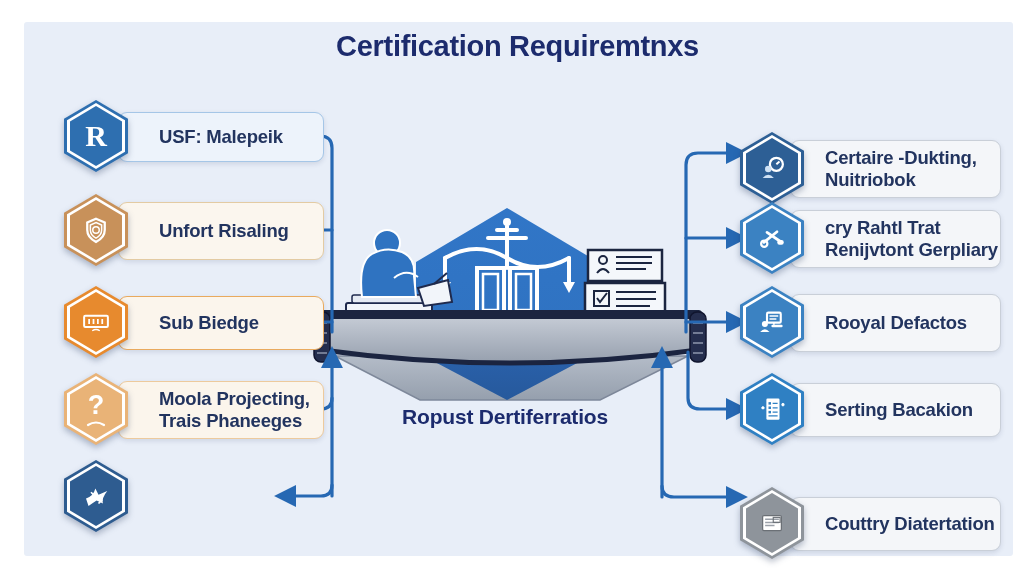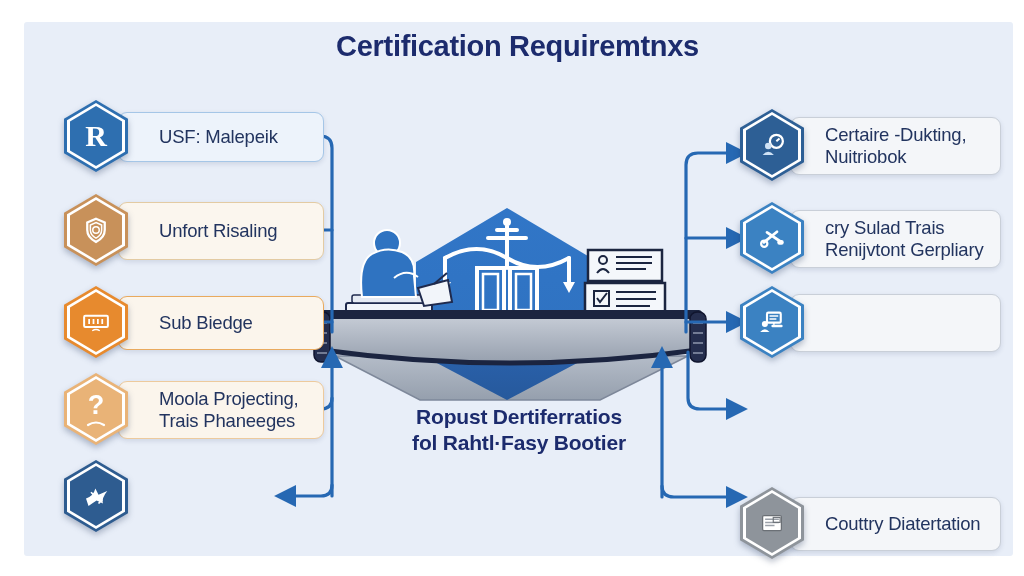--- a/index.html
+++ b/index.html
@@ -15,35 +15,35 @@
   }
   .title {
     position:absolute; top:30px; left:0; right:0; z-index:3;
     text-align:center; font-size:29px; font-weight:700;
     letter-spacing:-0.3px; color:var(--title-color,#1c2b6d);
   }
   .art, .connectors { position:absolute; left:0; top:0; z-index:1; pointer-events:none; }
   .connectors { z-index:4; }
   .cline { fill:none; stroke:var(--connector-color,#2668b3); stroke-width:3.2; stroke-linecap:round; }
   .caption {
-    position:absolute; left:354px; top:404px; width:330px; z-index:3;
+    position:absolute; left:340px; top:404px; width:330px; z-index:3;
     text-align:center; font-size:21px; font-weight:700;
     color:var(--title-color,#1c2f66); line-height:26px; letter-spacing:-0.2px;
   }
   .item { position:absolute; left:0; width:1024px; z-index:5; }
   .label-box {
     position:absolute; height:100%; border-radius:9px;
     background:var(--box-bg,#f4f6f9); border:1.6px solid var(--box-border,#c9cfd8);
     box-shadow:0 2px 5px rgba(30,50,90,.13);
     display:flex; flex-direction:column; justify-content:center;
   }
   .item-left  .label-box { left:118px; width:164px; padding-left:40px; }
   .item-right .label-box { left:790px; width:175px; padding-left:34px; }
   .label-box span {
-    display:block; font-size:18.5px; font-weight:400; line-height:1.18;
+    display:block; font-size:18.5px; font-weight:700; line-height:1.18;
     color:var(--label-color,#22345f); letter-spacing:-0.2px; white-space:nowrap;
   }
   .hex { position:absolute; width:64px; height:72px; top:50%; transform:translateY(-50%);
          filter:drop-shadow(0 3px 3px rgba(20,40,80,.3)); }
   .item-left .hex { left:64px; }
   .item-right .hex { left:740px; }
   .hexlayer { position:absolute; clip-path:polygon(50% 0,100% 26%,100% 74%,50% 100%,0 74%,0 26%); }
   .hex-base { inset:0; background:var(--hex-fill,#2e6fb0); }
   .hex-ring { inset:3px; background:#ffffff; }
   .hex-core { inset:6px; background:var(--hex-fill,#2e6fb0); }
@@ -149,21 +149,20 @@
     <path class="cline" d="M686 332 L686 165 Q686 153 698 153 L730 153" marker-end="url(#arw)"></path>
     <path class="cline" d="M686 238 L730 238" marker-end="url(#arw)"></path>
     <path class="cline" d="M686 322 L730 322" marker-end="url(#arw)"></path>
     <path class="cline" d="M688 352 L688 398 Q688 409 700 409 L730 409" marker-end="url(#arw)"></path>
     <path class="cline" d="M662 497 L662 364" marker-end="url(#arw)"></path>
     <path class="cline" d="M662 486 Q662 497 674 497 L730 497" marker-end="url(#arw)"></path>
   </svg>
 
   <div class="caption">
     <div>Ropust Dertiferratios</div>
-    <div>fol Rahtl·Fasy Bootier</div>
   </div>
 
   <div class="item item-left" style="top:112px;height:48px">
     <div class="label-box" style="--box-bg: #edf3fb; --box-border: #a5c6e7;">
       <span>USF: Malepeik</span>
     </div>
     <div class="hex" style="--hex-fill: #2e6fb0;">
       <div class="hexlayer hex-base"></div>
         <div class="hexlayer hex-ring"></div>
         <div class="hexlayer hex-core"></div>
@@ -234,21 +233,21 @@
         <div class="hexlayer hex-core"></div>
       <div class="hex-glyph">
         <svg width="30" height="30" viewBox="0 0 24 24">
           <path d="M4 14 Q10 12 11.5 6 L14 11 L21 8 Q16.5 13.5 17.5 18 L12.5 15.5 Q8.5 18 6 20 Z" fill="#fff"></path>
           <path d="M8 9 L11 12 M17 15 L14 18" stroke="#fff" stroke-width="1.4"></path>
         </svg>
       </div>
     </div>
   </div>
 
-  <div class="item item-right" style="top:117px;height:56px">
+  <div class="item item-right" style="top:140px;height:56px">
     <div class="label-box" style="--box-bg: #f4f6f9; --box-border: #c9cfd8;">
       <span>Certaire -Dukting,</span>
       <span>Nuitriobok</span>
     </div>
     <div class="hex" style="--hex-fill: #2d5f95;">
       <div class="hexlayer hex-base"></div>
         <div class="hexlayer hex-ring"></div>
         <div class="hexlayer hex-core"></div>
       <div class="hex-glyph">
         <svg width="30" height="30" viewBox="0 0 24 24">
@@ -256,58 +255,79 @@
           <path d="M15.5 9 L18 6.8" stroke="#fff" stroke-width="1.6"></path>
           <circle cx="9" cy="12.8" r="2.6" fill="#cfe2f5"></circle>
           <path d="M4.5 20 Q9 14.6 13.5 20 Z" fill="#cfe2f5"></path>
         </svg>
       </div>
     </div>
   </div>
 
   <div class="item item-right" style="top:210px;height:56px">
     <div class="label-box" style="--box-bg: #f4f6f9; --box-border: #c9cfd8;">
-      <span>cry Sulad Trais</span>
+      <span>cry Rahtl Trat</span>
       <span>Renijvtont Gerpliary</span>
     </div>
     <div class="hex" style="--hex-fill: #3b82c2;">
       <div class="hexlayer hex-base"></div>
         <div class="hexlayer hex-ring"></div>
         <div class="hexlayer hex-core"></div>
       <div class="hex-glyph">
         <svg width="30" height="30" viewBox="0 0 24 24">
           <path d="M5.5 15.5 L16 7" stroke="#fff" stroke-width="2.2" stroke-linecap="round"></path>
           <path d="M8 7.5 L19 15" stroke="#fff" stroke-width="2.2" stroke-linecap="round"></path>
           <circle cx="5.8" cy="16.5" r="2.5" fill="none" stroke="#fff" stroke-width="1.8"></circle>
           <rect x="16.2" y="13.6" width="5.2" height="3.8" rx="1.8" fill="#fff"></rect>
         </svg>
       </div>
     </div>
   </div>
 
   <div class="item item-right" style="top:294px;height:56px">
     <div class="label-box" style="--box-bg: #f4f6f9; --box-border: #c9cfd8;">
+      <span>Rooyal Defactos</span>
     </div>
     <div class="hex" style="--hex-fill: #3b82c2;">
       <div class="hexlayer hex-base"></div>
         <div class="hexlayer hex-ring"></div>
         <div class="hexlayer hex-core"></div>
       <div class="hex-glyph">
         <svg width="30" height="30" viewBox="0 0 24 24">
           <rect x="8" y="4.5" width="11" height="8" rx="1" fill="none" stroke="#fff" stroke-width="1.7"></rect>
           <path d="M10 7.2 H17 M10 9.6 H15.5" stroke="#fff" stroke-width="1.1"></path>
           <circle cx="6.3" cy="13.5" r="2.4" fill="#fff"></circle>
           <path d="M2.5 20 Q6.3 15.4 10 20 Z" fill="#fff"></path>
           <path d="M13.5 12.5 V14.2" stroke="#fff" stroke-width="1.4"></path>
           <rect x="11.5" y="14.2" width="9" height="2" rx="1" fill="#fff"></rect>
         </svg>
       </div>
     </div>
   </div>
 
+  <div class="item item-right" style="top:383px;height:52px">
+    <div class="label-box" style="--box-bg: #f4f6f9; --box-border: #c9cfd8;">
+      <span>Serting Bacakion</span>
+    </div>
+    <div class="hex" style="--hex-fill: #2f80c3;">
+      <div class="hexlayer hex-base"></div>
+        <div class="hexlayer hex-ring"></div>
+        <div class="hexlayer hex-core"></div>
+      <div class="hex-glyph">
+        <svg width="30" height="30" viewBox="0 0 24 24">
+          <rect x="7.5" y="3.5" width="10.5" height="17" rx="1" fill="#fff"></rect>
+          <rect x="9.2" y="6.5" width="2" height="2" fill="#2f80c3"></rect>
+          <rect x="9.2" y="10" width="2" height="2" fill="#2f80c3"></rect>
+          <rect x="9.2" y="13.5" width="2" height="2" fill="#2f80c3"></rect>
+          <path d="M12.5 7.5 H16.5 M12.5 11 H16.5 M12.5 14.5 H16.5 M9.2 17.5 H16.5" stroke="#2f80c3" stroke-width="1"></path>
+          <path d="M3.5 11 H6 M4.75 9.75 V12.25 M19.5 8.5 H22 M20.75 7.25 V9.75" stroke="#fff" stroke-width="1.4"></path>
+        </svg>
+      </div>
+    </div>
+  </div>
 
   <div class="item item-right" style="top:497px;height:52px">
     <div class="label-box" style="--box-bg: #f4f6f9; --box-border: #c9cfd8;">
       <span>Couttry Diatertation</span>
     </div>
     <div class="hex" style="--hex-fill: #8e949b;">
       <div class="hexlayer hex-base"></div>
         <div class="hexlayer hex-ring"></div>
         <div class="hexlayer hex-core"></div>
       <div class="hex-glyph">

